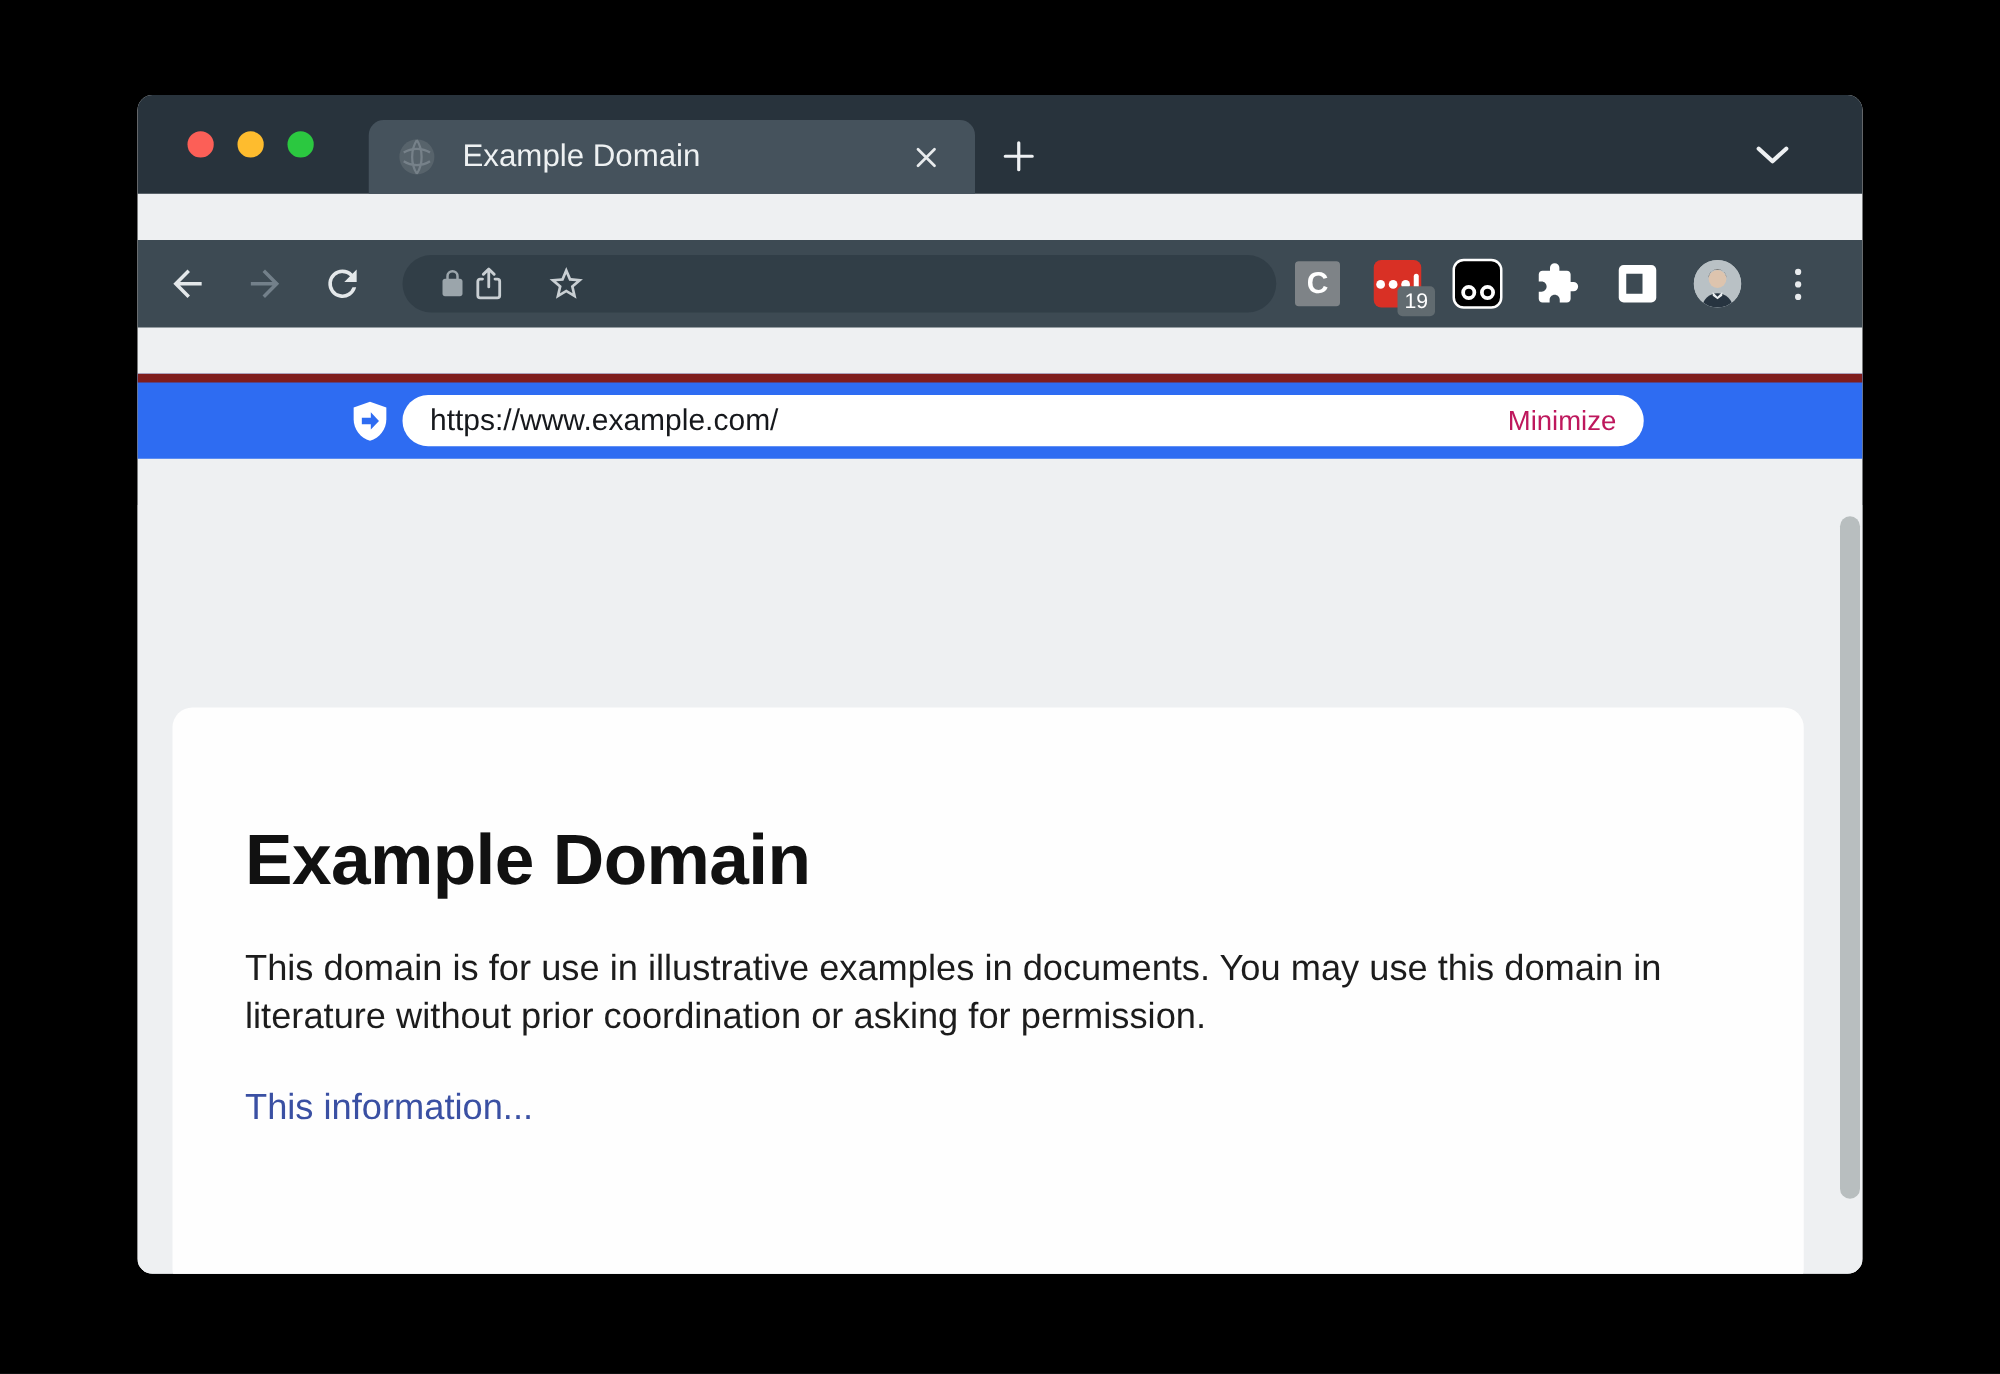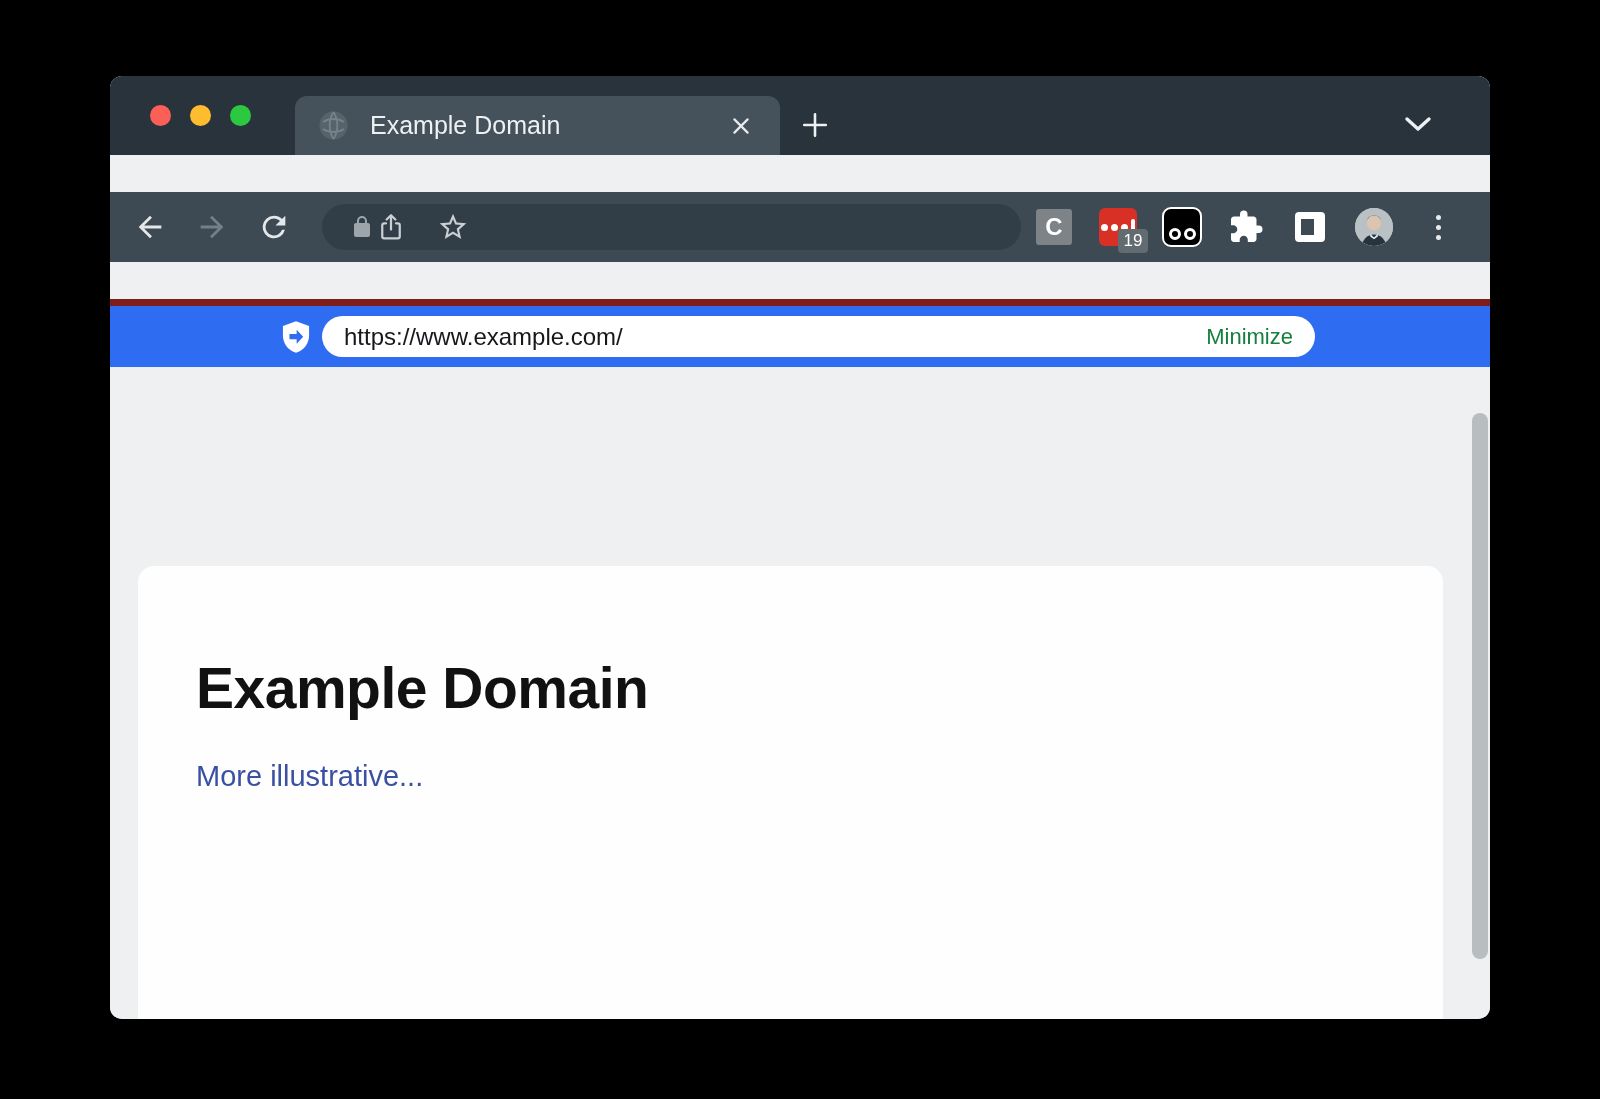--- a/index.html
+++ b/index.html
@@ -60,21 +60,21 @@
   .avatar{width:38px;height:38px;border-radius:50%;overflow:hidden;background:#b9c1c5;}
   .kebab{display:flex;flex-direction:column;gap:5px;align-items:center;}
   .kebab i{width:5px;height:5px;border-radius:50%;background:#e8ebed;display:block;}
 
   
   .accessbar{position:relative;height:68px;background:#2e6cf2;border-top:7px solid #7f1d1d;flex:0 0 auto;}
   .shield{position:absolute;left:170px;top:14px;width:32px;height:34px;}
   .access-pill{position:absolute;left:212px;top:10px;width:993px;height:41px;background:#fff;
     border-radius:21px;display:flex;align-items:center;padding:0 22px;}
   .access-url{font-size:24px;color:#16181c;flex:1;white-space:nowrap;overflow:hidden;}
-  .minimize{font-size:22px;color:#15803d;flex:0 0 auto;cursor:pointer;}
+  .minimize{font-size:22px;color:#be185d;flex:0 0 auto;cursor:pointer;}
 
   
   .page{position:relative;flex:1;background:#eef0f2;}
   .card{position:absolute;left:28px;top:162px;width:1305px;height:465px;background:#fefefe;
     border-radius:16px;padding:88px 58px 0 58px;}
   .card h1{margin:0;font-size:57px;line-height:1.2;font-weight:bold;color:#111;letter-spacing:-.5px;}
   .card p{margin:34px 0 0 0;font-size:29px;line-height:38px;color:#1c1c1c;max-width:1160px;}
   .card a{display:inline-block;margin-top:38px;font-size:29px;color:#3a50a3;text-decoration:none;cursor:pointer;}
   .scrollthumb{position:absolute;left:1362px;top:9px;width:16px;height:546px;background:#b8bebf;border-radius:8px;}
 
@@ -231,18 +231,19 @@
     </span>
     <div class="access-pill">
       <span class="access-url">https://www.example.com/</span>
       <span class="minimize">Minimize</span>
     </div>
   </div>
 
   <div class="page">
     <div class="card">
       <h1>Example Domain</h1>
-      <a>More illustrative...</a>
+      <p>This domain is for use in illustrative examples in documents. You may use this domain in literature without prior coordination or asking for permission.</p>
+      <a>This information...</a>
     </div>
     <div class="scrollthumb"></div>
   </div>
 
 </div>
 
 </body></html>

